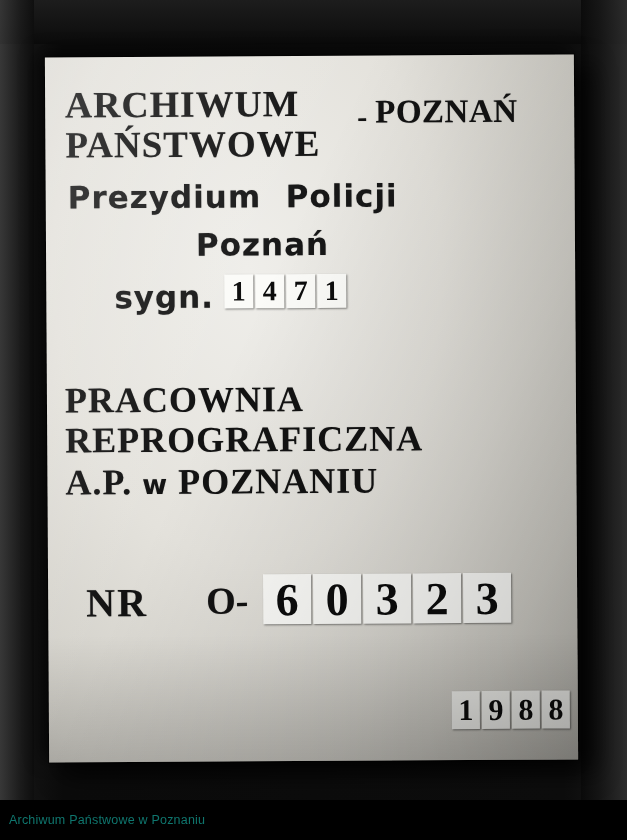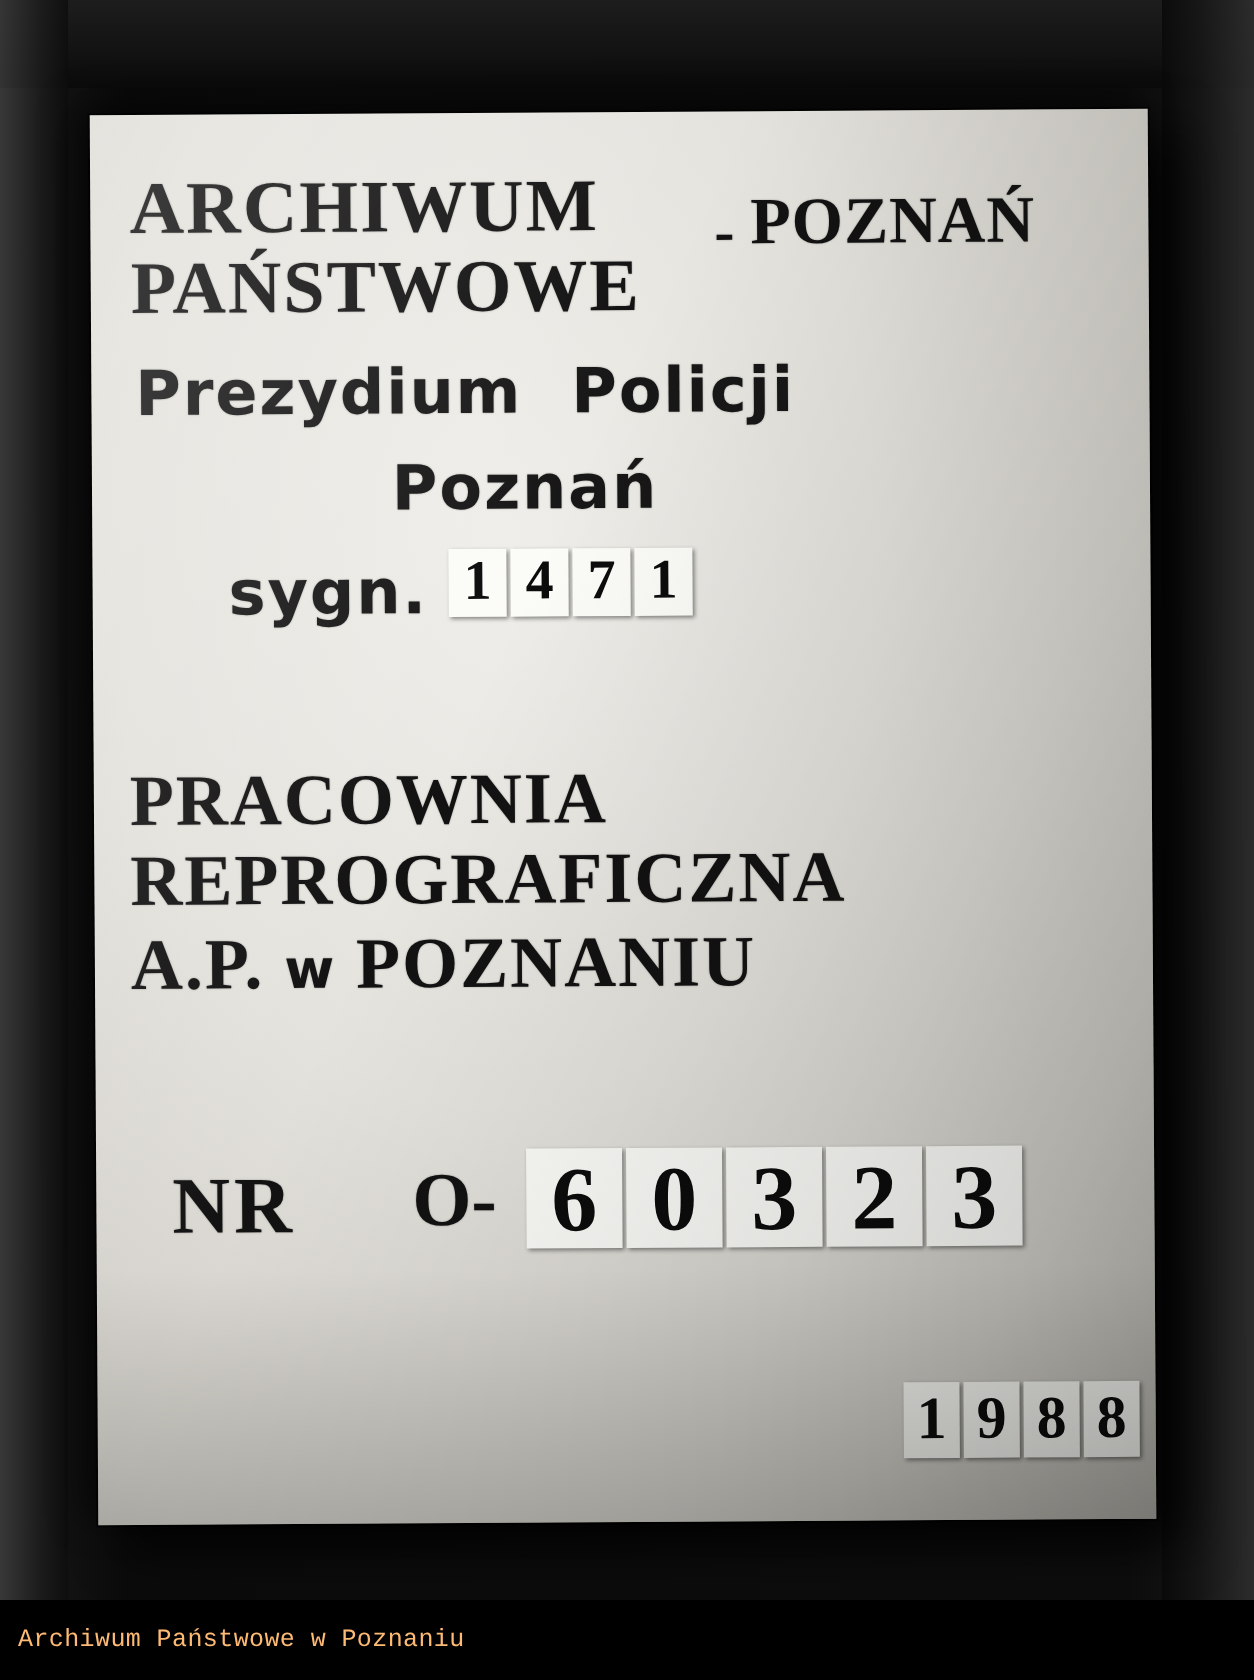--- a/index.html
+++ b/index.html
@@ -245,23 +245,23 @@
     position: absolute;
     left: 0;
     bottom: 0;
     width: 627px;
     height: 40px;
     background: #000;
     display: flex;
     align-items: center;
   }
   .caption-text {
-    color: #fdba74;
+    color: #0f766e;
     font-size: 12.5px;
-    font-family: Liberation Mono, monospace;
+    font-family: Liberation Sans, sans-serif;
     padding-left: 9px;
     letter-spacing: .2px;
   }
 </style>
 </head>
 <body>
 
 <div id="page">
 
   <div class="scan-bg"></div>

